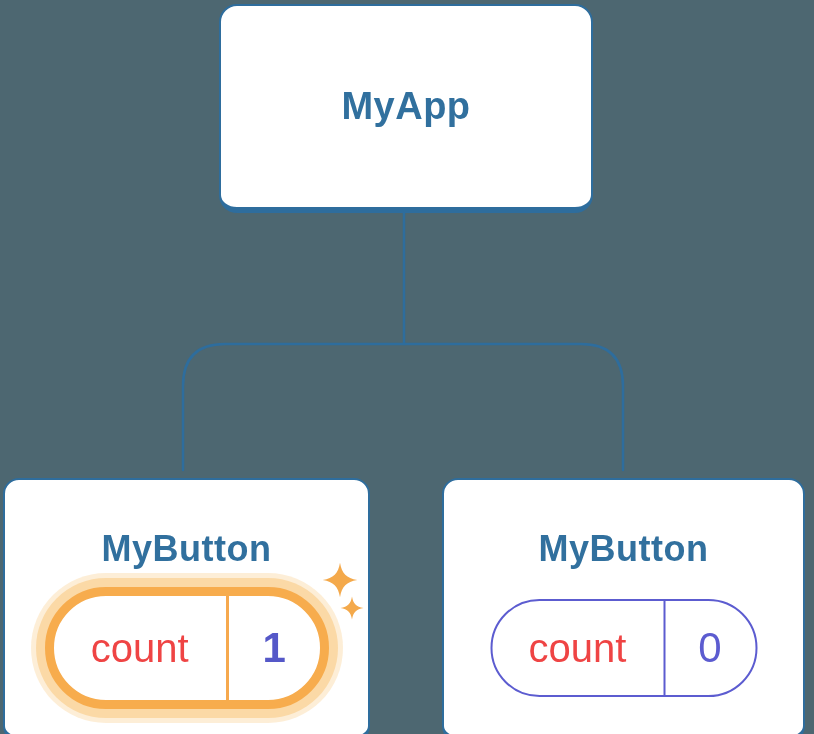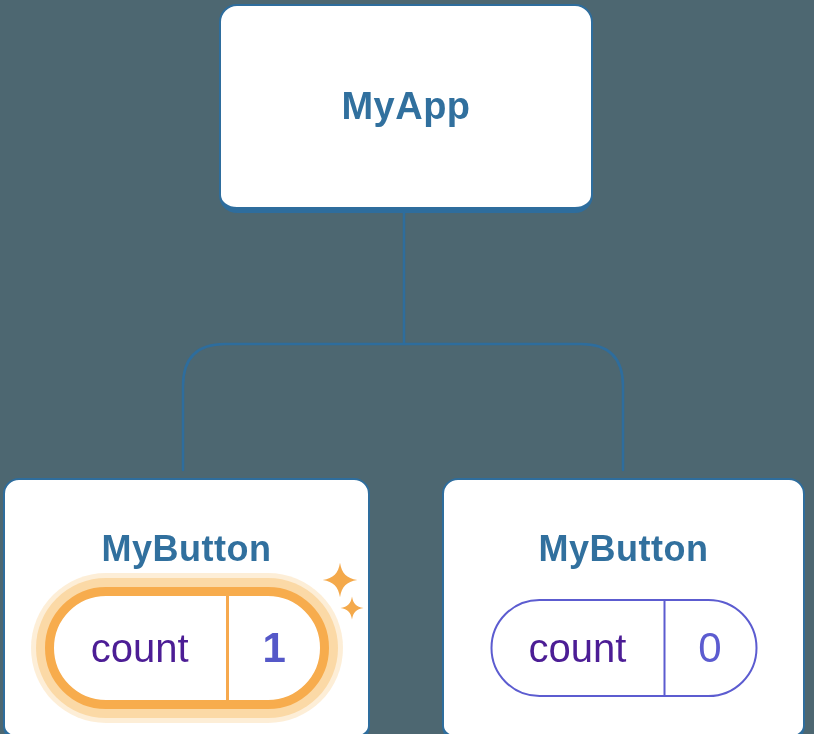--- a/index.html
+++ b/index.html
@@ -93,21 +93,21 @@
   .pill-cell {
     display: flex;
     align-items: center;
     justify-content: center;
   }
   .pill-cell-name  { flex: 1.9; }
   .pill-cell-value { flex: 1; }
   .pill-plain .pill-cell-name       { border-right: 2px solid #5c5cd0; }
   .pill-highlighted .pill-cell-name { border-right: 3px solid #f6a94e; }
   .state-name {
-    color: #4c1d95;
+    color: #ef4444;
     font-size: 40px;
     font-weight: 400;
   }
   .state-value {
     color: #5c5cd0;
     font-size: 42px;
   }
   .state-value-bold    { font-weight: 700; color: #5558c8; }
   .state-value-regular { font-weight: 400; }
   .sparkle {

